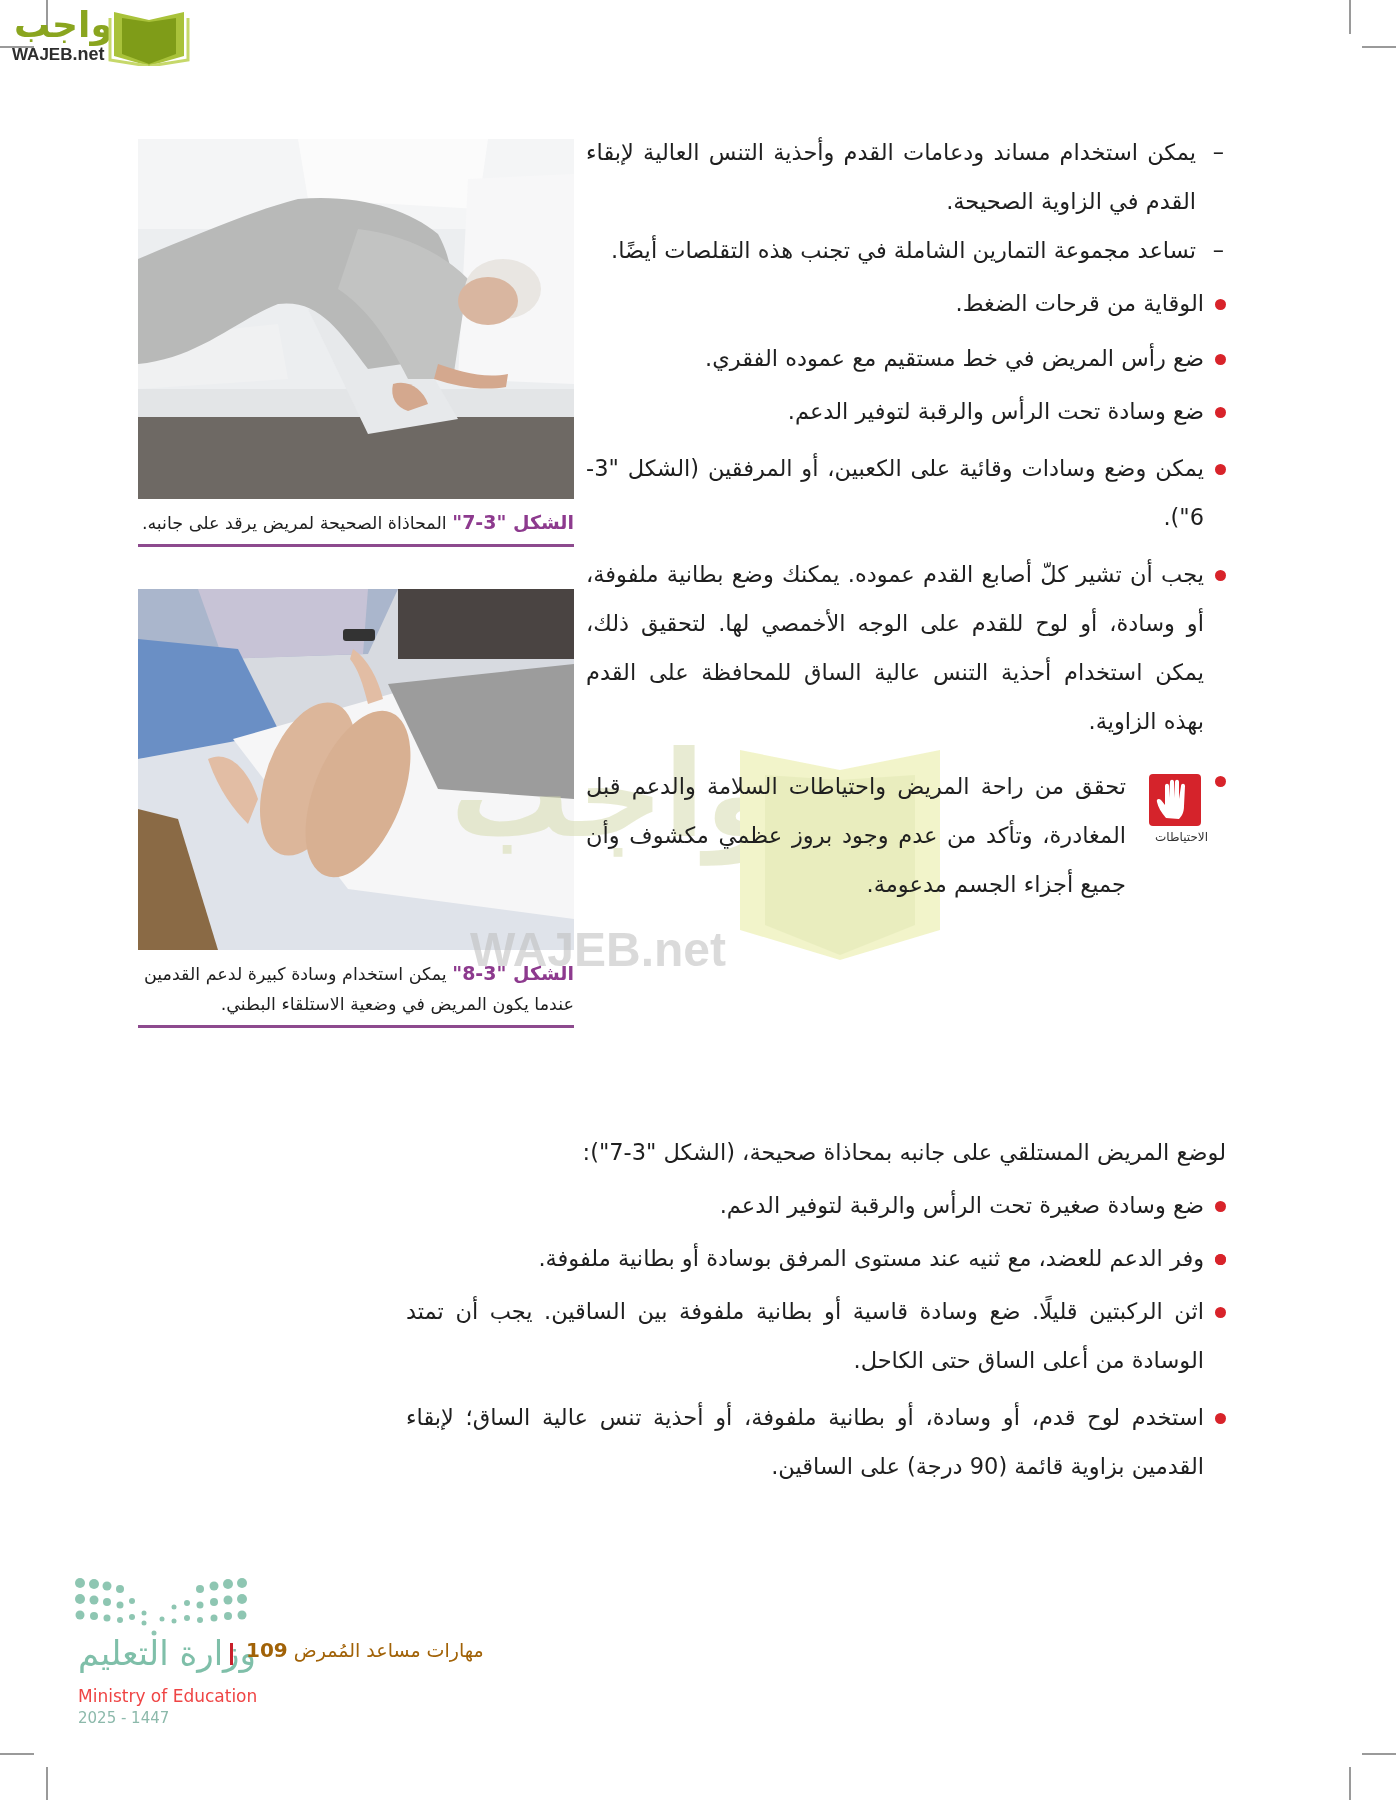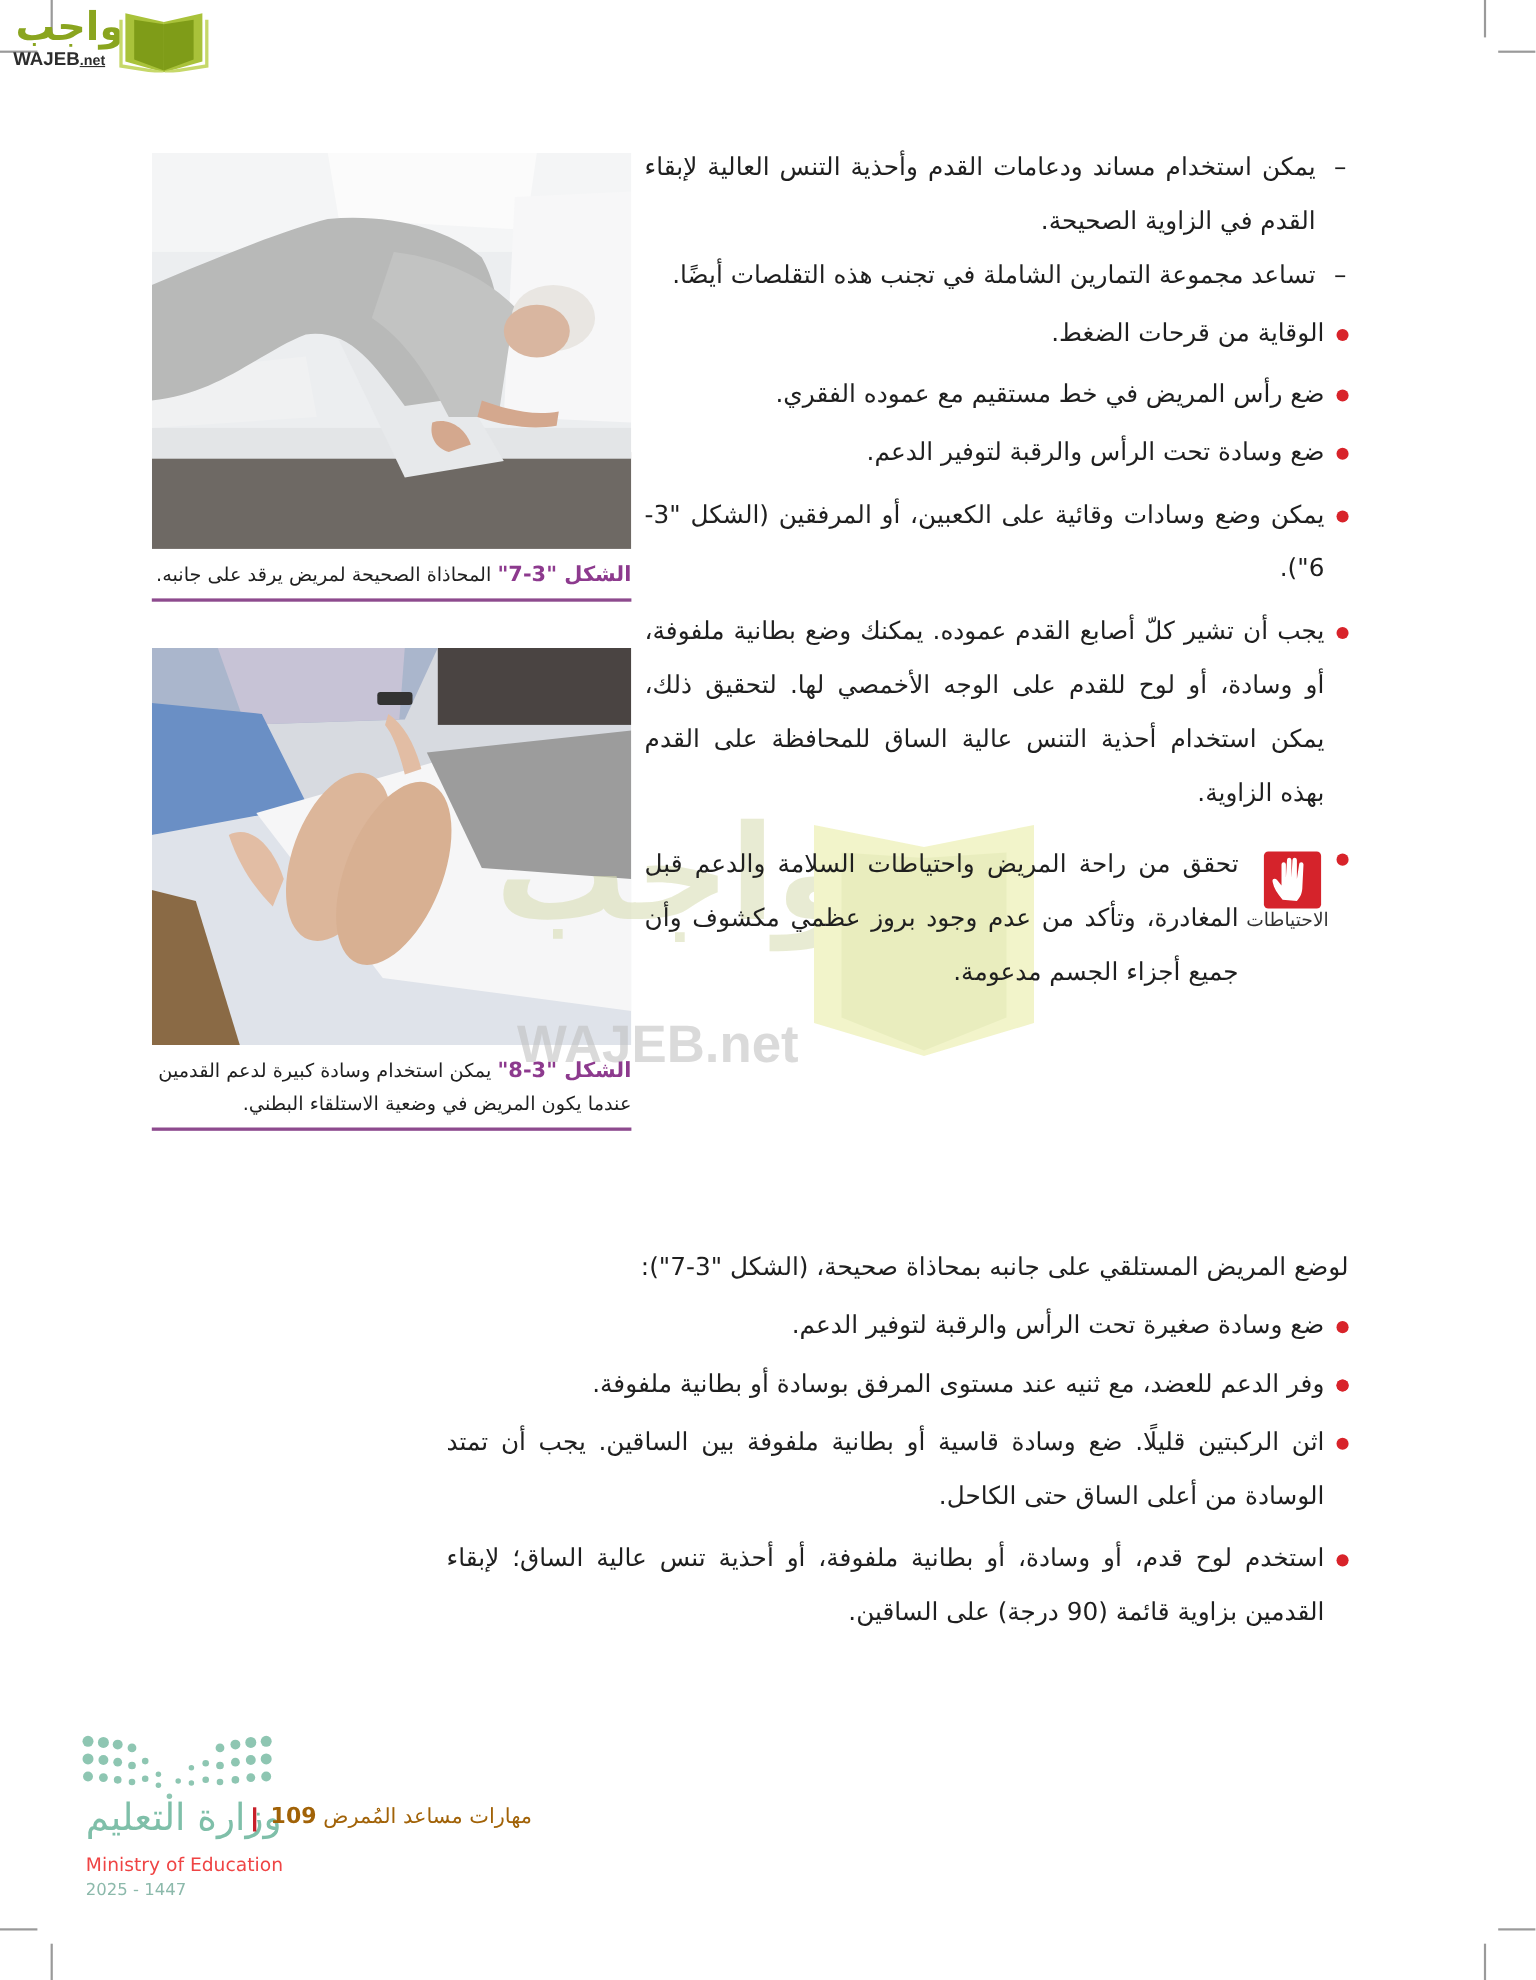--- a/index.html
+++ b/index.html
@@ -6,21 +6,21 @@
     html, body { width: 1396px; height: 1800px; background: #ffffff; overflow: hidden; }
     body { position: relative; font-family: "DejaVu Sans", sans-serif; color: #1f1f1f; }
 
     
     .crop { position: absolute; background: #9a9a9a; }
 
     
     .logo { position: absolute; left: 8px; top: 4px; width: 182px; height: 64px; }
     .logo .ar { position: absolute; left: 6px; top: 0; font-size: 36px; font-weight: bold; color: #8aa51f; line-height: 42px; direction: rtl; }
     .logo .en { position: absolute; left: 4px; top: 40px; font-size: 17px; font-weight: bold; color: #2d2d2d; line-height: 20px; font-family: "Liberation Sans", sans-serif; }
-    .logo .en small { font-size: 13px; text-decoration: underline; }
+    .logo .en small { font-size: 18px; }
     .logo svg { position: absolute; left: 100px; top: 4px; }
 
     
     .watermark { position: absolute; left: 450px; top: 730px; width: 520px; height: 250px; pointer-events: none; opacity: .55; }
     .watermark .wm-ar { position: absolute; left: 0; top: 0; font-size: 120px; font-weight: bold; color: #d7dcb0; line-height: 130px; direction: rtl; }
     .watermark .wm-en { position: absolute; left: 20px; top: 195px; font-size: 48px; font-weight: bold; color: #bdbdbd; line-height: 50px; font-family: "Liberation Sans", sans-serif; }
     .watermark svg { position: absolute; left: 270px; top: 10px; }
 
     
     .main { position: absolute; right: 170px; top: 128px; width: 640px; direction: rtl; font-size: 22.5px; line-height: 49px; }
@@ -28,21 +28,21 @@
     .dash-item .dash { position: absolute; right: 2px; top: 0; }
     .bullet { position: relative; padding-right: 22px; }
     .dot { position: absolute; right: 0; top: 20px; width: 11px; height: 11px; border-radius: 50%; background: #d8232a; }
     .para { margin-top: 8px; }
     .sub { padding-right: 60px; margin-top: 6px; }
     .justify { text-align: justify; text-align-last: right; }
 
     .caution { position: relative; padding-right: 100px; margin-top: 16px; }
     .caution .dot { right: 0; top: 14px; }
     .caution .hand { position: absolute; right: 25px; top: 12px; width: 52px; height: 52px; background: #d5232b; border-radius: 4px; }
-    .caution .hand-label { position: absolute; right: 18px; top: 68px; font-size: 17px; line-height: 14px; color: #333; }
+    .caution .hand-label { position: absolute; right: 18px; top: 68px; font-size: 12px; line-height: 14px; color: #333; }
 
     .wide { position: absolute; right: 170px; top: 1128px; width: 820px; direction: rtl; font-size: 22.5px; line-height: 49px; }
 
     
     .fig { position: absolute; left: 138px; width: 436px; }
     .fig .photo { width: 436px; overflow: hidden; }
     .caption { direction: rtl; font-size: 17.5px; line-height: 30px; margin-top: 8px; padding-bottom: 6px; border-bottom: 3px solid #8d4a8e; }
     .caption .cap-label { color: #8d3a8e; font-weight: bold; font-size: 19px; }
 
     

